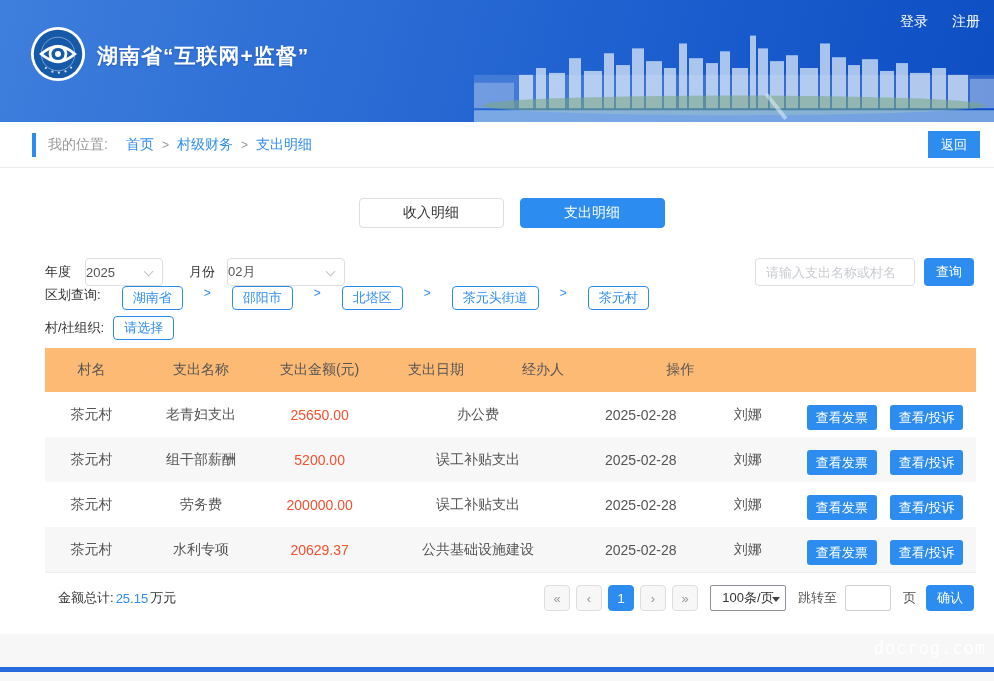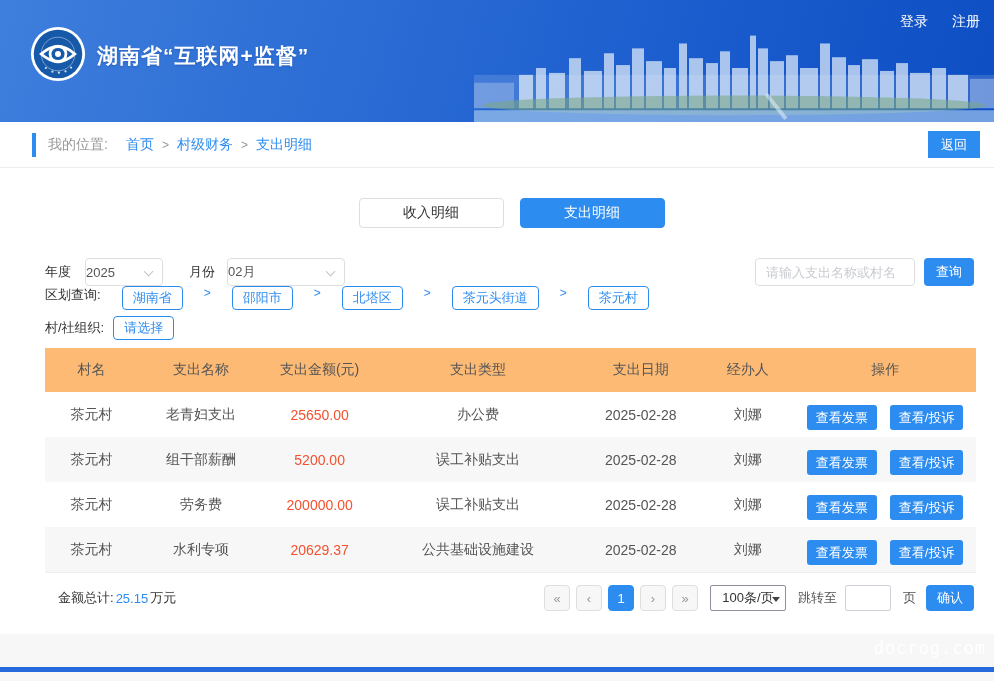--- a/index.html
+++ b/index.html
@@ -248,21 +248,20 @@
     <div class="village-row">
       <span class="f-label">村/社组织:</span>
       <button class="chip">请选择</button>
     </div>
 
     <div class="table">
       <div class="t-row t-head">
         <div class="cell c0">村名</div>
         <div class="cell c1">支出名称</div>
         <div class="cell c2">支出金额(元)</div>
-        <div class="cell c3">支出类型</div>
         <div class="cell c4">支出日期</div>
         <div class="cell c5">经办人</div>
         <div class="cell c6">操作</div>
       </div>
 
       <div class="t-row">
         <div class="cell c0">茶元村</div>
         <div class="cell c1">老青妇支出</div>
         <div class="cell c2 amount">25650.00</div>
         <div class="cell c3">办公费</div>

